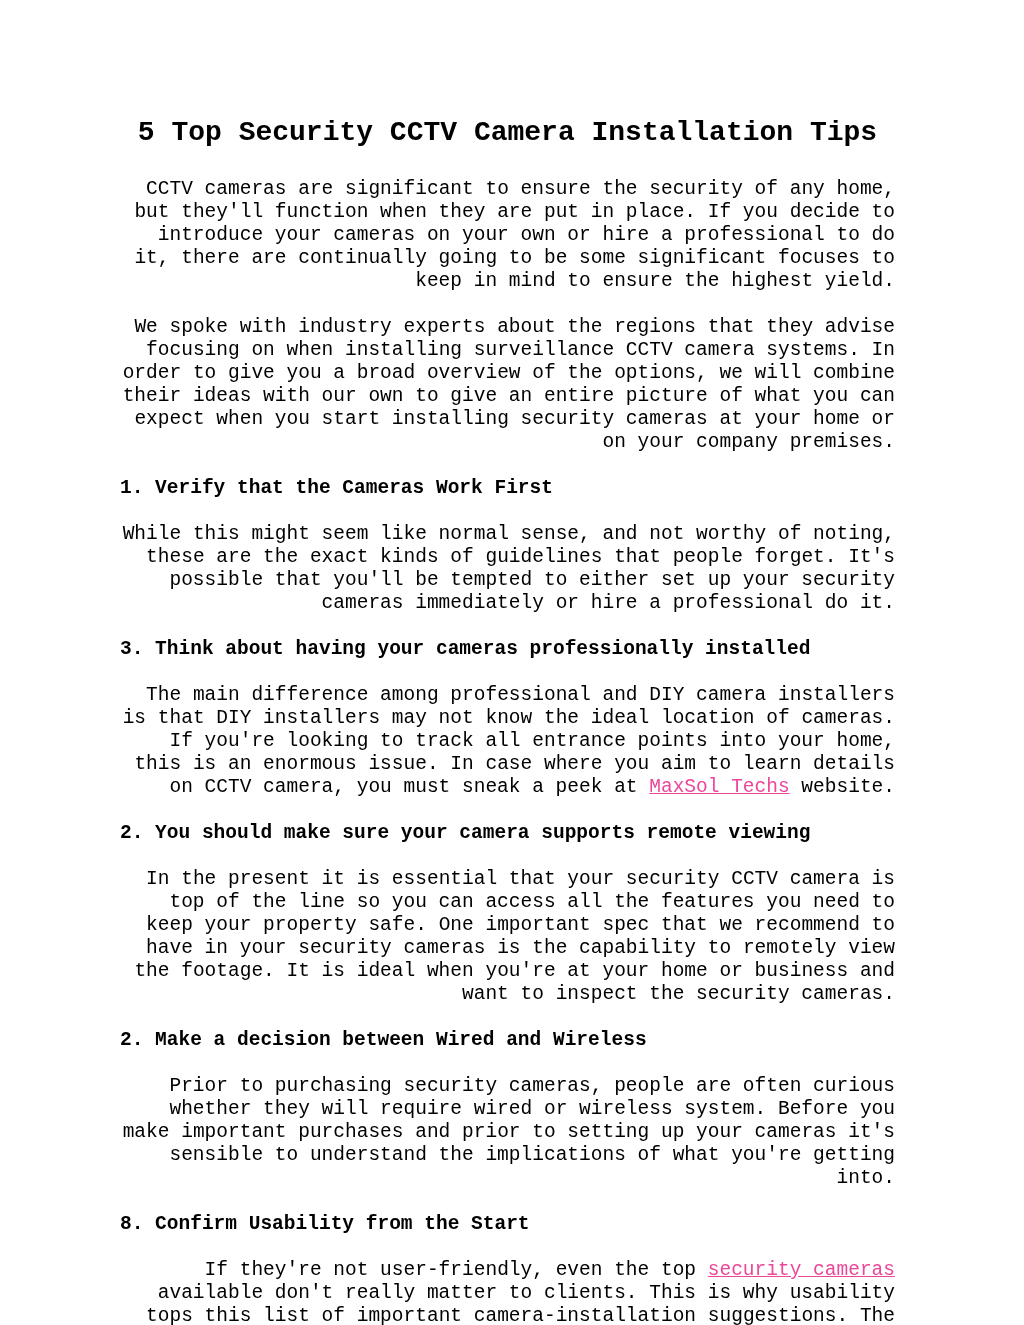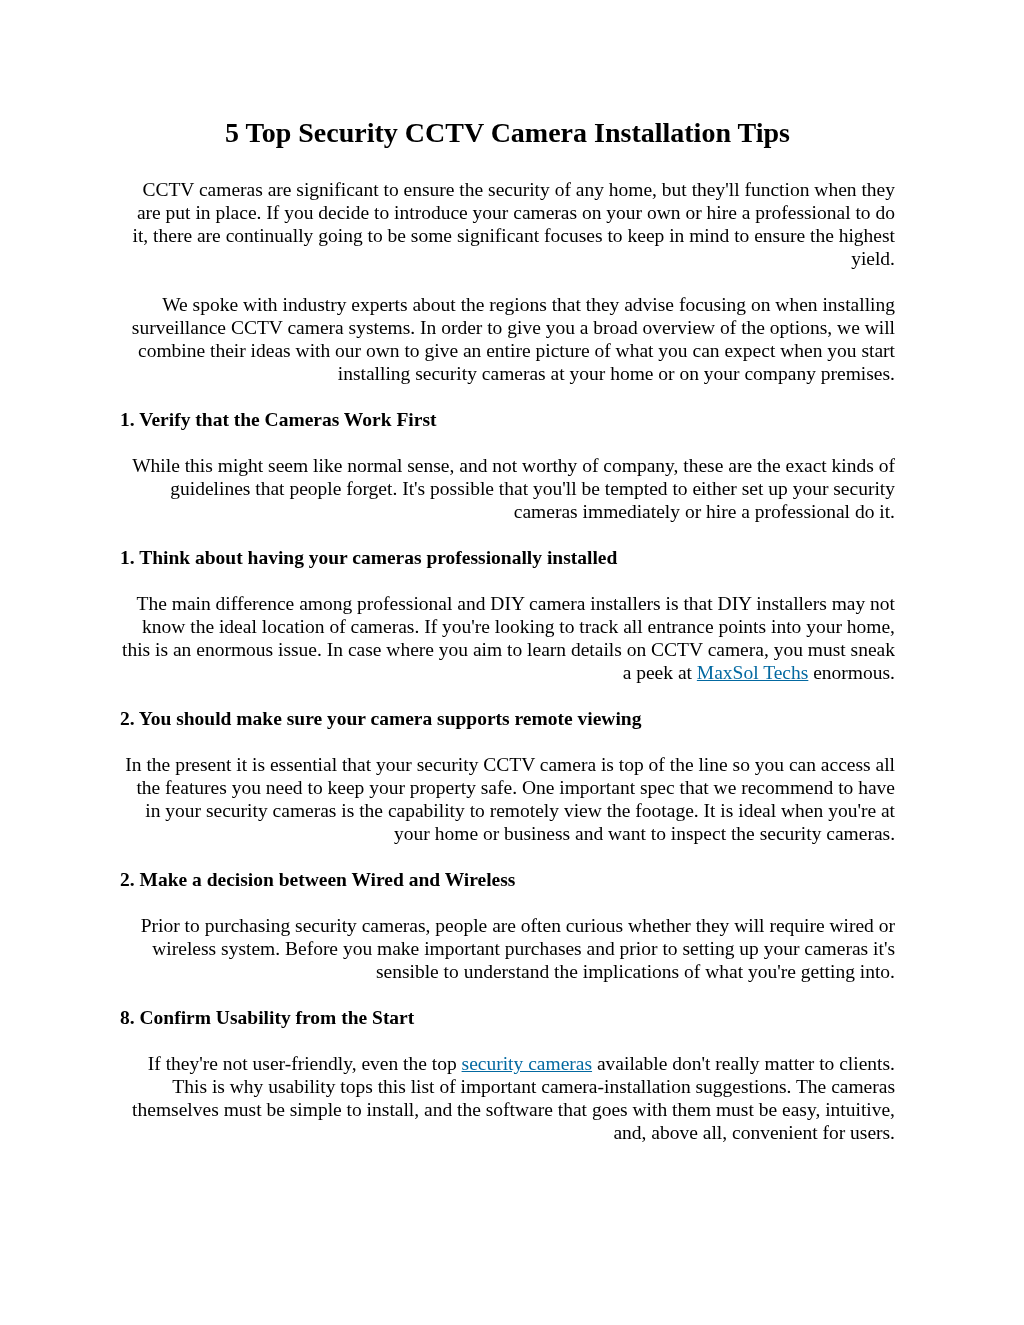--- a/index.html
+++ b/index.html
@@ -13,20 +13,21 @@
     font-family: "Liberation Serif", "DejaVu Serif", serif;
     color: #000000;
     overflow: hidden;
   }
   .page {
     box-sizing: border-box;
     width: 1016px;
     height: 1325px;
     padding: 116px 121px 0 120px;
     background: #ffffff;
+    font-family: Liberation Mono, monospace;
   }
   .doc-title {
     font-size: 28px;
     line-height: 34px;
     font-weight: bold;
     text-align: center;
     margin: 0 0 28px 0;
   }
   .para {
     font-size: 19.5px;
@@ -34,43 +35,43 @@
     margin: 23px 0;
     text-align: right;
   }
   .sec-heading {
     font-size: 19.5px;
     line-height: 23px;
     font-weight: bold;
     margin: 13px 0;
   }
   .doc-link {
-    color: #0369a1;
+    color: #ec4899;
     text-decoration: underline;
     cursor: pointer;
   }
 </style>
 </head>
 <body>
 
 <div class="page">
 
   <h1 class="doc-title">5 Top Security CCTV Camera Installation Tips</h1>
 
   <p class="para">CCTV cameras are significant to ensure the security of any home, but they'll function when they are put in place. If you decide to introduce your cameras on your own or hire a professional to do it, there are continually going to be some significant focuses to keep in mind to ensure the highest yield.</p>
 
   <p class="para">We spoke with industry experts about the regions that they advise focusing on when installing surveillance CCTV camera systems. In order to give you a broad overview of the options, we will combine their ideas with our own to give an entire picture of what you can expect when you start installing security cameras at your home or on your company premises.</p>
 
   <h2 class="sec-heading">1. Verify that the Cameras Work First</h2>
 
-  <p class="para">While this might seem like normal sense, and not worthy of company, these are the exact kinds of guidelines that people forget. It's possible that you'll be tempted to either set up your security cameras immediately or hire a professional do it.</p>
+  <p class="para">While this might seem like normal sense, and not worthy of noting, these are the exact kinds of guidelines that people forget. It's possible that you'll be tempted to either set up your security cameras immediately or hire a professional do it.</p>
 
-  <h2 class="sec-heading">1. Think about having your cameras professionally installed</h2>
+  <h2 class="sec-heading">3. Think about having your cameras professionally installed</h2>
 
-  <p class="para"><span>The main difference among professional and DIY camera installers is that DIY installers may not know the ideal location of cameras. If you're looking to track all entrance points into your home, this is an enormous issue. In case where you aim to learn details on CCTV camera, you must sneak a peek at </span><a class="doc-link">MaxSol Techs</a><span> enormous.</span></p>
+  <p class="para"><span>The main difference among professional and DIY camera installers is that DIY installers may not know the ideal location of cameras. If you're looking to track all entrance points into your home, this is an enormous issue. In case where you aim to learn details on CCTV camera, you must sneak a peek at </span><a class="doc-link">MaxSol Techs</a><span> website.</span></p>
 
   <h2 class="sec-heading">2. You should make sure your camera supports remote viewing</h2>
 
   <p class="para">In the present it is essential that your security CCTV camera is top of the line so you can access all the features you need to keep your property safe. One important spec that we recommend to have in your security cameras is the capability to remotely view the footage. It is ideal when you're at your home or business and want to inspect the security cameras.</p>
 
   <h2 class="sec-heading">2. Make a decision between Wired and Wireless</h2>
 
   <p class="para">Prior to purchasing security cameras, people are often curious whether they will require wired or wireless system. Before you make important purchases and prior to setting up your cameras it's sensible to understand the implications of what you're getting into.</p>
 
   <h2 class="sec-heading">8. Confirm Usability from the Start</h2>

